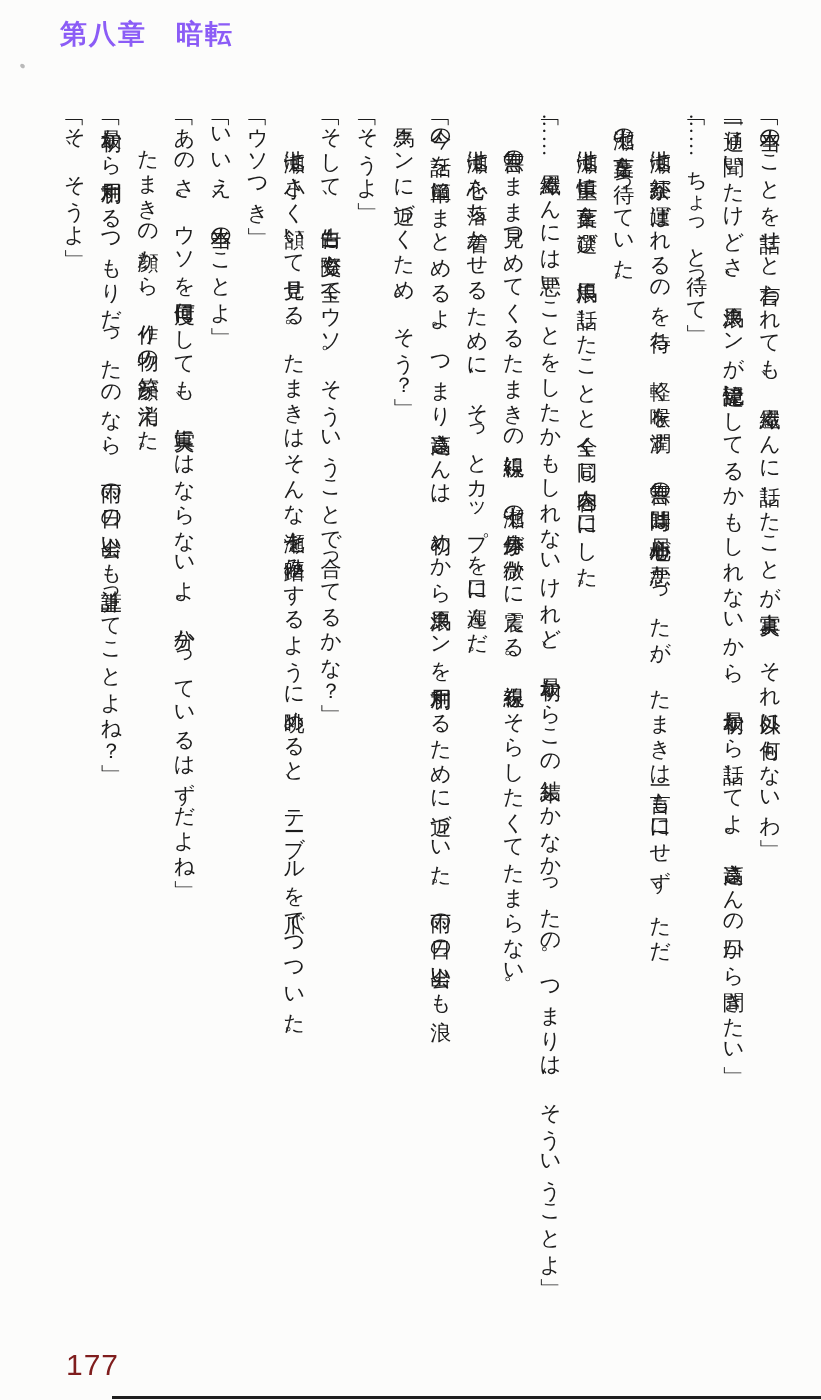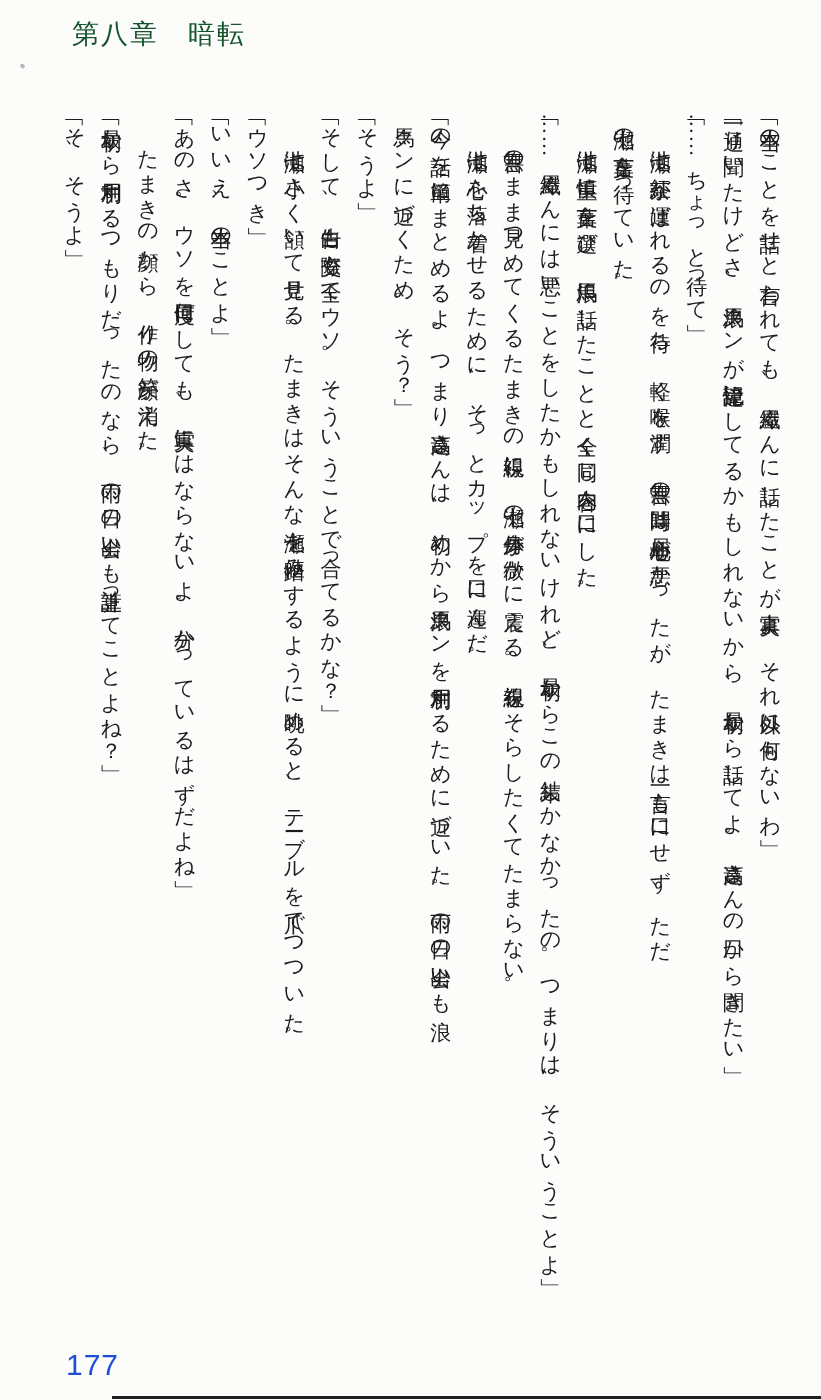--- a/index.html
+++ b/index.html
@@ -15,26 +15,26 @@
   .page {
     position: relative;
     width: 821px;
     height: 1400px;
     background: #fcfcfb;
     font-family: "Liberation Serif", "DejaVu Serif", serif;
     color: #1c1c1c;
   }
   .chapter-title {
     position: absolute;
-    left: 72px;
+    left: 60px;
     top: 16px;
     font-size: 27px;
-    font-weight: normal;
+    font-weight: bold;
     letter-spacing: 2px;
-    color: #14532d;
+    color: #8b5cf6;
     white-space: pre;
   }
   .text-block {
     position: absolute;
     top: 112px;
     right: 33px;
     height: 1218px;
     writing-mode: vertical-rl;
     text-orientation: mixed;
     font-size: 21px;
@@ -45,21 +45,21 @@
     letter-spacing: 1.2px;
     white-space: pre;
   }
   .page-number {
     position: absolute;
     left: 66px;
     top: 1348px;
     font-size: 30px;
     letter-spacing: 1px;
     font-family: "Liberation Sans", "DejaVu Sans", sans-serif;
-    color: #1d4ed8;
+    color: #7f1d1d;
   }
   .scan-speck {
     position: absolute;
     left: 20px;
     top: 64px;
     width: 5px;
     height: 4px;
     background: #b9b9b9;
     border-radius: 50%;
     transform: rotate(35deg);

